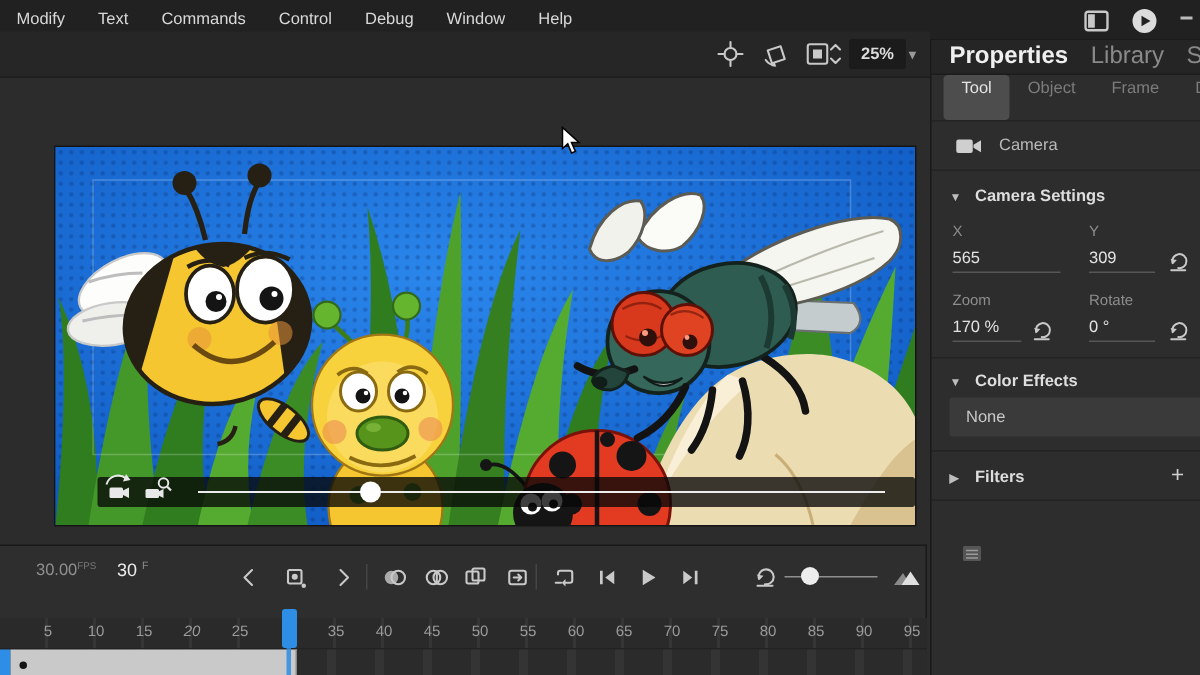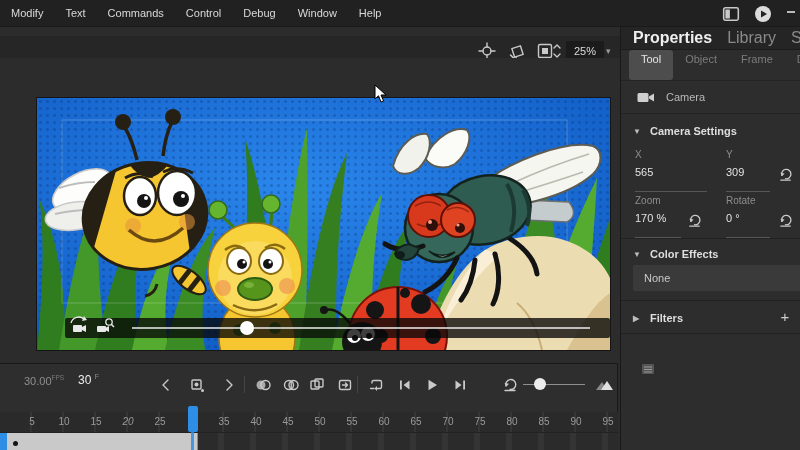--- a/index.html
+++ b/index.html
@@ -8,22 +8,22 @@
   .abs { position:absolute; }
   #app { position:relative; width:800px; height:450px; background:#2c2c2c; }
 
   
   #menubar { left:0; top:0; width:800px; height:27px; background:#212121;
              border-bottom:1px solid #1a1a1a; display:flex; align-items:center; }
   .menu-item { color:#d9d9d9; font-size:11px; padding:0 11px; line-height:27px; cursor:default; }
   #menubar-right { position:absolute; right:0; top:0; height:27px; display:flex; align-items:center; gap:14px; padding-right:4px; }
 
   
-  #stage-toolbar { left:0; top:36px; width:620px; height:31px; background:#262626;
-                   border-bottom:1px solid #1d1d1d; }
+  #stage-toolbar { left:0; top:21px; width:620px; height:31px; background:#262626;
+                   border-bottom:1px solid #1d1d1d;font-weight:bold; }
   .st-icon { position:absolute; top:6px; width:18px; height:18px; }
   #zoom-box { position:absolute; left:566px; top:5px; width:38px; height:20px; background:#1b1b1b;
               color:#dcdcdc; font-size:11px; text-align:center; line-height:20px; border-radius:2px; }
   #zoom-chevron { position:absolute; left:606px; top:10px; color:#9a9a9a; font-size:9px; }
 
   
   #pasteboard { left:0; top:58px; width:620px; height:305px; background:#2c2c2c; }
   #stage { left:37px; top:98px; width:573px; height:252px; overflow:hidden; background:#1470dd;
            box-shadow:0 0 0 1px #151515; }
   #stage svg { display:block; }
@@ -39,21 +39,21 @@
   #subtabs { position:absolute; left:0; top:23px; width:180px; height:31px; border-bottom:1px solid #232323;
              display:flex; padding-left:8px; }
   .subtab { color:#7c7c7c; font-size:11px; padding:3px 12px; }
   .subtab.active { background:#4d4d4d; color:#e4e4e4; border-radius:3px; }
   #camera-row { position:absolute; left:0; top:54px; width:180px; height:33px; border-bottom:1px solid #232323;
                 display:flex; align-items:center; gap:11px; padding-left:16px; color:#b9b9b9; }
   .section-header { position:absolute; left:0; width:180px; height:26px; display:flex; align-items:center; gap:9px;
                     padding-left:12px; color:#dedede; font-weight:bold; font-size:11px; }
   .chev { color:#bdbdbd; font-size:8px; width:8px; display:inline-block; }
   .fld-label { position:absolute; color:#8d8d8d; font-size:10px; }
-  .fld-value { position:absolute; color:#e2e2e2; font-size:11px; border-bottom:1px solid #565656; padding-bottom:13px; }
+  .fld-value { position:absolute; color:#e2e2e2; font-size:11px; border-bottom:1px solid #565656; padding-bottom:3px; }
   .reset-btn { position:absolute; width:15px; height:15px; }
   .divider { position:absolute; left:0; width:180px; height:1px; background:#222222; }
   #none-dropdown { position:absolute; left:12px; top:238px; width:168px; height:26px; background:#3a3a3a;
                    border-radius:2px; color:#c9c9c9; font-size:11px; line-height:26px; padding-left:11px; }
   #filters-add { position:absolute; left:156px; top:282px; width:16px; height:16px; color:#cfcfcf;
                  font-size:15px; line-height:16px; text-align:center; }
 
   
   #timeline { left:0; top:363px; width:618px; height:87px; background:#2e2e2e;
               border-top:1px solid #191919; border-right:1px solid #191919; }

